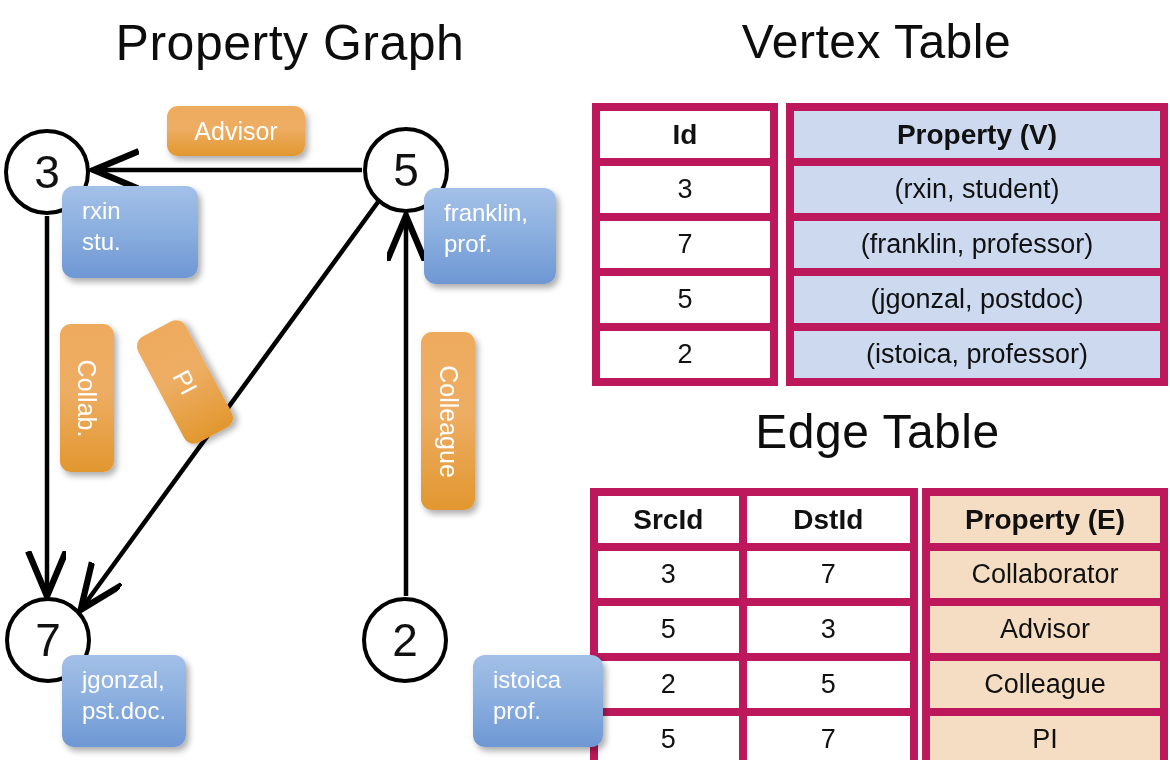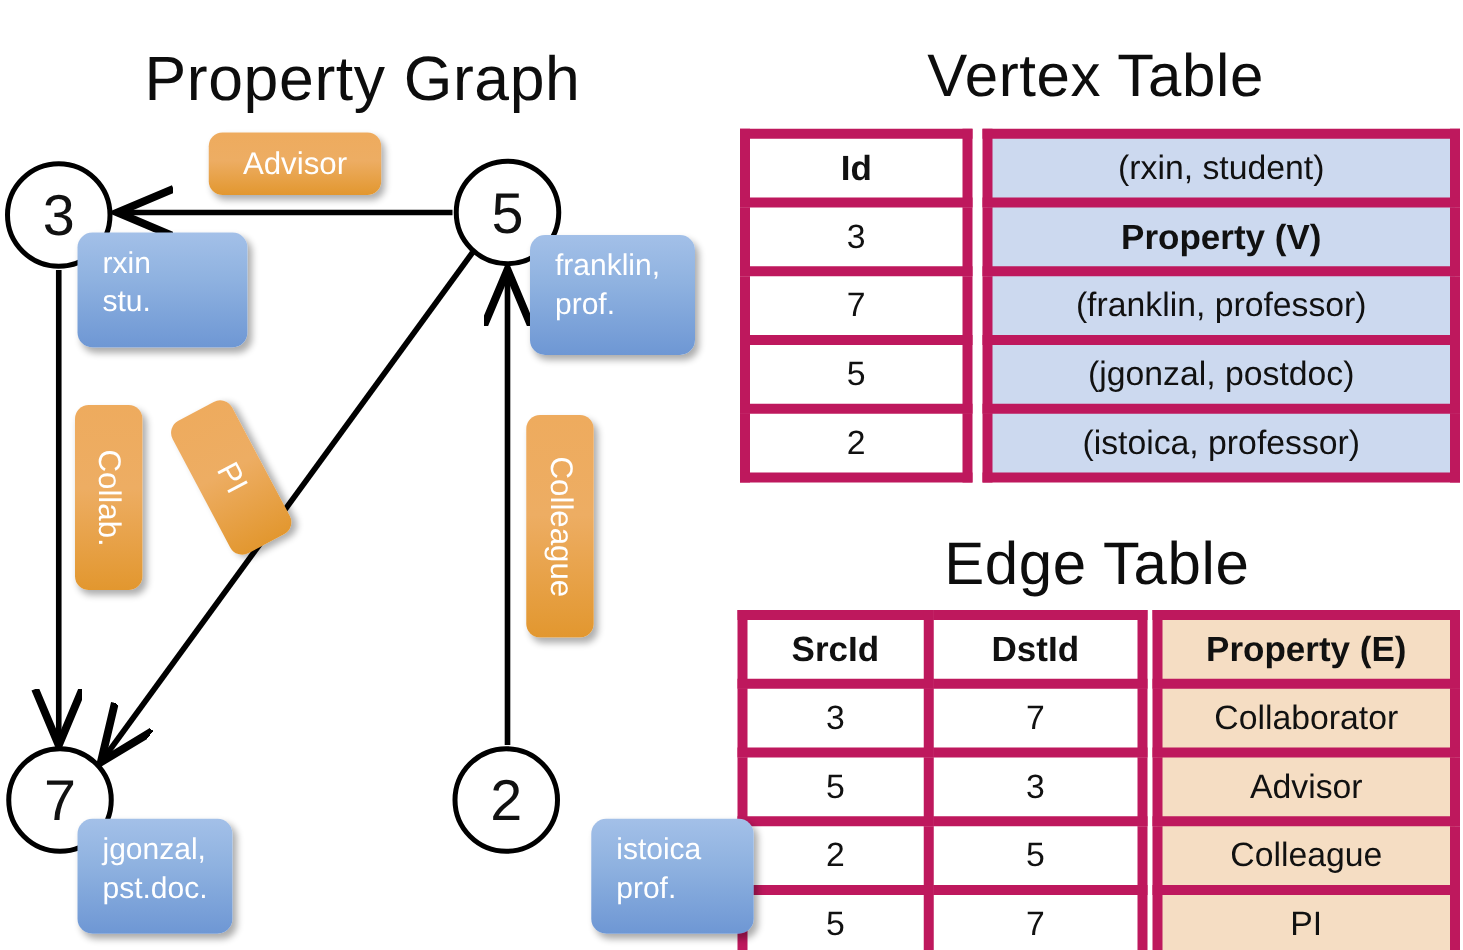--- a/index.html
+++ b/index.html
@@ -17,21 +17,20 @@
   }
 
   
   .title {
     position: absolute;
     font-family: "Liberation Sans", sans-serif;
     font-weight: 300;
     color: #0d0d0d;
     letter-spacing: 0.5px;
     white-space: nowrap;
-    margin-top: 20px;
   }
   #title-property-graph {
     left: 0; top: 14px;
     width: 580px;
     text-align: center;
     font-size: 50px;
   }
   #title-vertex-table {
     left: 584px; top: 14px;
     width: 585px;
@@ -231,24 +230,24 @@
   </tr>
   <tr>
     <td class="white-cell">2</td>
   </tr>
 </tbody>
   </table>
 
 <table class="tbl" id="vertex-prop-table" style="left:786px; top:103px; width:382px;">
   <tbody>
       <tr>
+    <th class="blue-cell">Property (V)</th>
+  </tr>
+  <tr>
     <td class="blue-cell">(rxin, student)</td>
-  </tr>
-  <tr>
-    <th class="blue-cell">Property (V)</th>
   </tr>
   <tr>
     <td class="blue-cell">(franklin, professor)</td>
   </tr>
   <tr>
     <td class="blue-cell">(jgonzal, postdoc)</td>
   </tr>
   <tr>
     <td class="blue-cell">(istoica, professor)</td>
   </tr>

